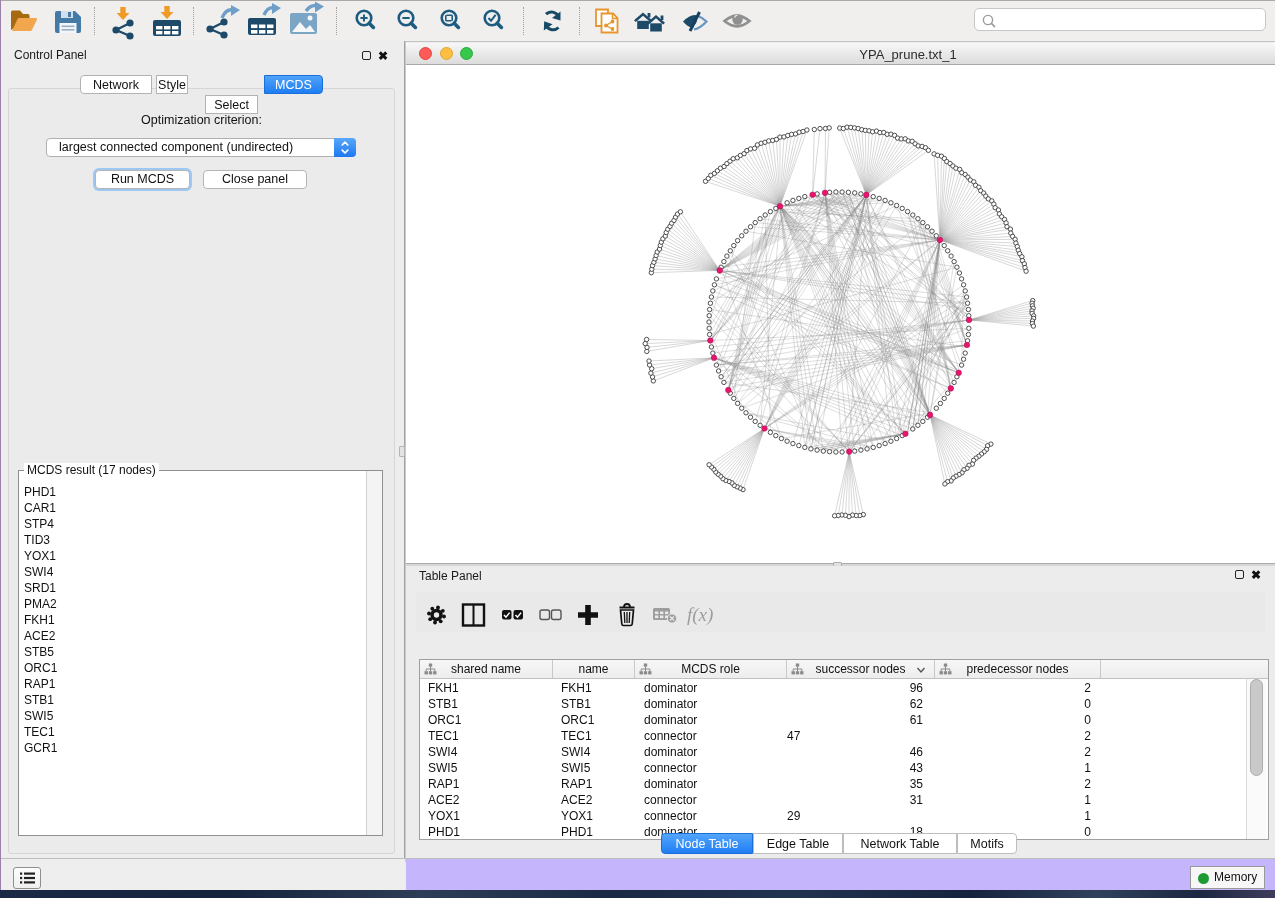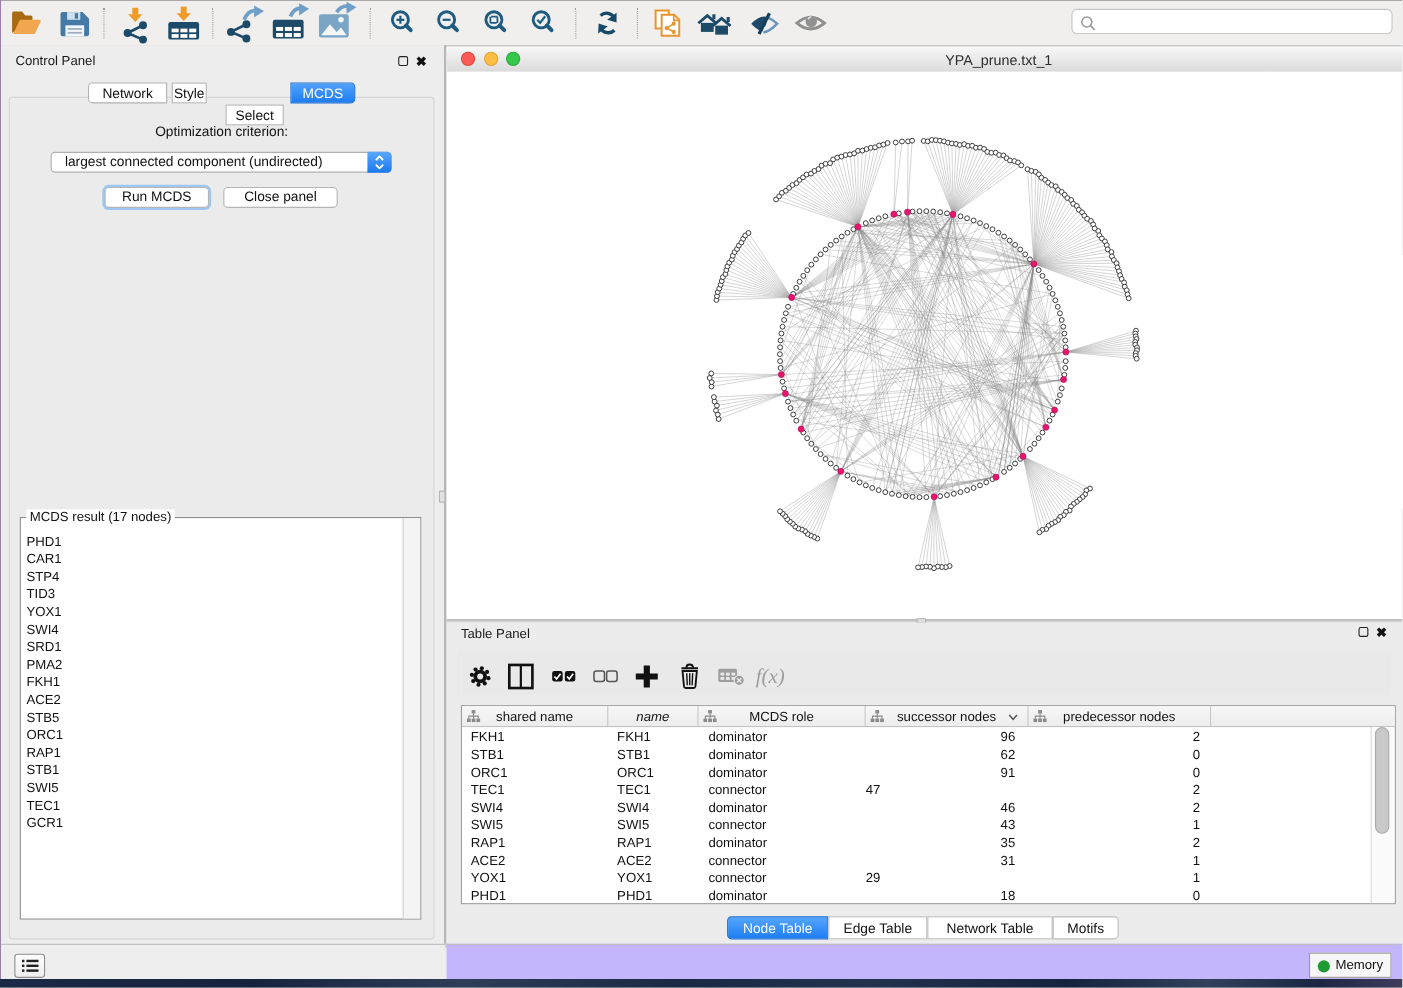--- a/index.html
+++ b/index.html
@@ -16,21 +16,21 @@
 #vsplit{left:404px;top:41px;width:2px;height:821px;background:#c9c9c9;border-left:1px solid #a2a2a2;box-sizing:border-box;}
 #vgrab{left:399px;top:446px;width:6px;height:11px;background:#e3e3e3;border:1px solid #b5b5b5;border-radius:1px;box-sizing:border-box;}
 #net{left:406px;top:43px;width:869px;height:522px;background:#fff;}
 #net-tbar{left:0;top:0;width:869px;height:22px;background:linear-gradient(#f7f7f7,#dcdcdc);border-bottom:1px solid #a8a8a8;border-radius:4px 4px 0 0;box-sizing:border-box;}
 #net-title{left:0;top:4px;width:1004px;text-align:center;font-size:13px;color:#2c2c2c;}
 .tl{position:absolute;top:4px;width:13px;height:13px;border-radius:50%;box-sizing:border-box;}
 #hsplit{left:406px;top:563px;width:869px;height:3px;background:#d6d6d6;border-top:1px solid #ababab;box-sizing:border-box;}
 #tp{left:406px;top:566px;width:869px;height:292px;background:#ececec;}
 #tp-title{left:13px;top:3px;font-size:12px;color:#1a1a1a;}
 #tp-toolbar{left:10px;top:26px;width:849px;height:40px;background:#e9e9e9;}
-#tbl{left:13px;top:75px;width:850px;height:181px;background:#fff;border:1px solid #9f9f9f;box-sizing:border-box;}
+#tbl{left:13px;top:93px;width:850px;height:181px;background:#fff;border:1px solid #9f9f9f;box-sizing:border-box;}
 #thead{left:0;top:0;width:848px;height:19px;background:linear-gradient(#f7f7f7,#ededed);border-bottom:1px solid #c2c2c2;box-sizing:border-box;}
 .th{position:absolute;top:0;height:18px;line-height:18px;text-align:center;font-size:12px;color:#111;border-right:1px solid #c8c8c8;box-sizing:border-box;}
 .td{position:absolute;height:16px;line-height:16px;font-size:12px;color:#111;white-space:pre;}
 #tsb{left:826px;top:19px;width:21px;height:160px;background:#fafafa;border-left:1px solid #d9d9d9;box-sizing:border-box;}
 #tsb-thumb{left:3px;top:0px;width:13px;height:97px;background:#c9c9c9;border:1px solid #ababab;border-radius:7px;box-sizing:border-box;}
 .btab{position:absolute;top:267px;height:21px;line-height:21px;text-align:center;font-size:12.5px;color:#111;background:#fff;border:1px solid #bdbdbd;box-sizing:border-box;}
 #sbl{left:1px;top:858px;width:404px;height:32px;background:#eeeeee;border-top:1px solid #bdbdbd;box-sizing:border-box;}
 #sbr{left:406px;top:858px;width:869px;height:32px;background:#c4b5fd;border-top:1px solid #bdbdbd;box-sizing:border-box;}
 #wall{left:0;top:890px;width:1275px;height:8px;background:linear-gradient(90deg,#1a2945 0%,#16233c 18%,#2e3e57 33%,#1a2a44 48%,#223350 62%,#16233c 76%,#31415c 86%,#1b2740 94%,#403d5c 100%);}
 #hamb{left:12px;top:8px;width:28px;height:22px;background:linear-gradient(#fdfdfd,#efefef);border:1px solid #8f8f8f;border-radius:3px;box-sizing:border-box;}
@@ -1028,21 +1028,21 @@
 <div id="thead" class="abs"></div>
 <div class="th" style="left:0px;width:133px;"><svg width="13" height="13" viewBox="0 0 13 13" style="position:absolute;left:4px;top:3px">
           <g fill="#8a8a8a">
             <rect x="4.8" y="0.5" width="3.4" height="3.2"></rect>
             <rect x="0.5" y="8.2" width="3.4" height="3.2"></rect>
             <rect x="4.8" y="8.2" width="3.4" height="3.2"></rect>
             <rect x="9.1" y="8.2" width="3.4" height="3.2"></rect>
           </g>
           <path d="M6.5 3.7 L6.5 6 M2.2 8.2 L2.2 6 L10.8 6 L10.8 8.2 M6.5 6 L6.5 8.2" stroke="#8a8a8a" stroke-width="1" fill="none"></path>
         </svg>shared name</div>
-<div class="th" style="left:133px;width:82px;font-style:italic;">name</div>
+<div class="th" style="left:133px;width:82px;">name</div>
 <div class="th" style="left:215px;width:152px;"><svg width="13" height="13" viewBox="0 0 13 13" style="position:absolute;left:4px;top:3px">
           <g fill="#8a8a8a">
             <rect x="4.8" y="0.5" width="3.4" height="3.2"></rect>
             <rect x="0.5" y="8.2" width="3.4" height="3.2"></rect>
             <rect x="4.8" y="8.2" width="3.4" height="3.2"></rect>
             <rect x="9.1" y="8.2" width="3.4" height="3.2"></rect>
           </g>
           <path d="M6.5 3.7 L6.5 6 M2.2 8.2 L2.2 6 L10.8 6 L10.8 8.2 M6.5 6 L6.5 8.2" stroke="#8a8a8a" stroke-width="1" fill="none"></path>
         </svg>MCDS role</div>
 <div class="th" style="left:367px;width:148px;"><svg width="13" height="13" viewBox="0 0 13 13" style="position:absolute;left:4px;top:3px">
@@ -1072,21 +1072,21 @@
 <div class="td" style="left:367px;top:20px;width:136px;text-align:right;">96</div>
 <div class="td" style="left:515px;top:20px;width:156px;text-align:right;">2</div>
 <div class="td" style="left:8px;top:36px;">STB1</div>
 <div class="td" style="left:141px;top:36px;">STB1</div>
 <div class="td" style="left:224px;top:36px;">dominator</div>
 <div class="td" style="left:367px;top:36px;width:136px;text-align:right;">62</div>
 <div class="td" style="left:515px;top:36px;width:156px;text-align:right;">0</div>
 <div class="td" style="left:8px;top:52px;">ORC1</div>
 <div class="td" style="left:141px;top:52px;">ORC1</div>
 <div class="td" style="left:224px;top:52px;">dominator</div>
-<div class="td" style="left:367px;top:52px;width:136px;text-align:right;">91</div>
+<div class="td" style="left:367px;top:52px;width:136px;text-align:right;">61</div>
 <div class="td" style="left:515px;top:52px;width:156px;text-align:right;">0</div>
 <div class="td" style="left:8px;top:68px;">TEC1</div>
 <div class="td" style="left:141px;top:68px;">TEC1</div>
 <div class="td" style="left:224px;top:68px;">connector</div>
 <div class="td" style="left:367px;top:68px;width:136px;text-align:left;">47</div>
 <div class="td" style="left:515px;top:68px;width:156px;text-align:right;">2</div>
 <div class="td" style="left:8px;top:84px;">SWI4</div>
 <div class="td" style="left:141px;top:84px;">SWI4</div>
 <div class="td" style="left:224px;top:84px;">dominator</div>
 <div class="td" style="left:367px;top:84px;width:136px;text-align:right;">46</div>

